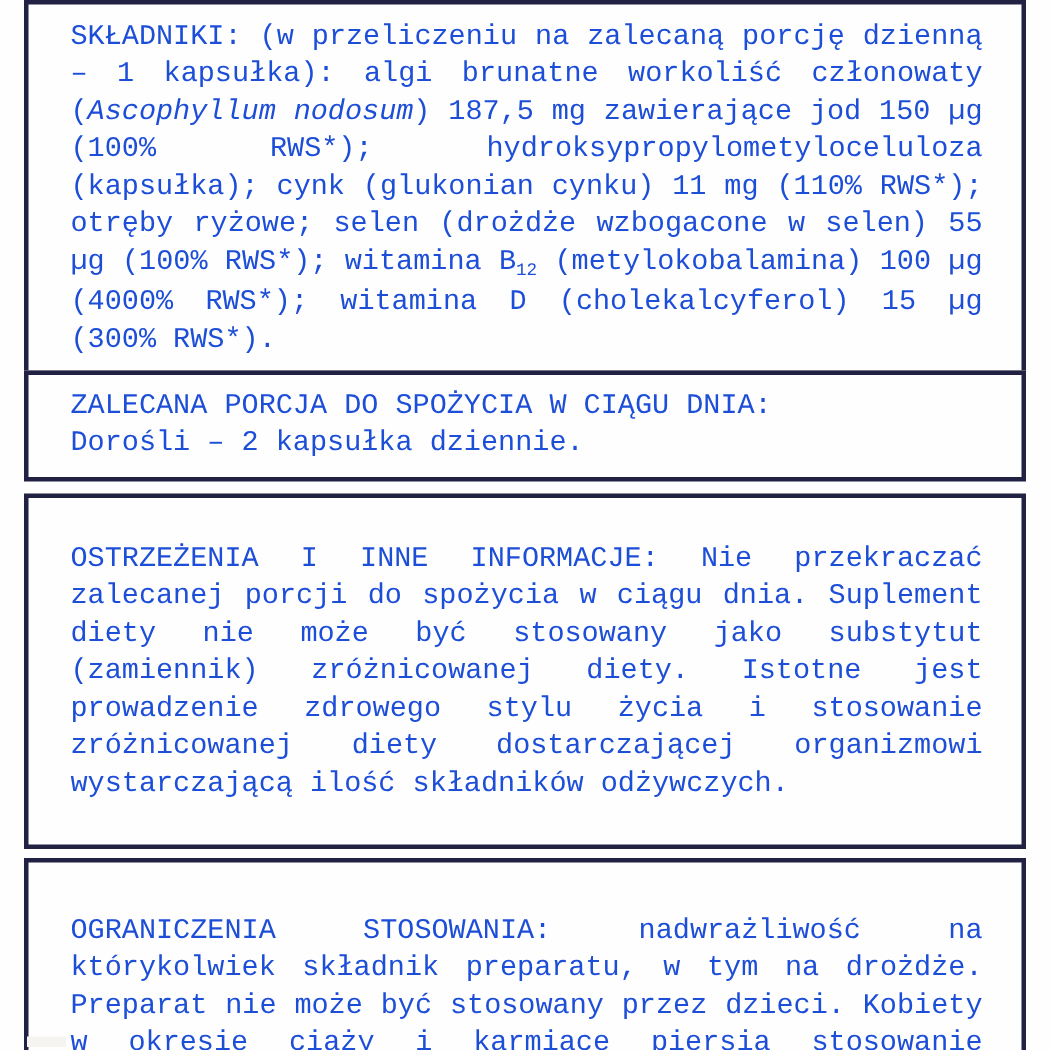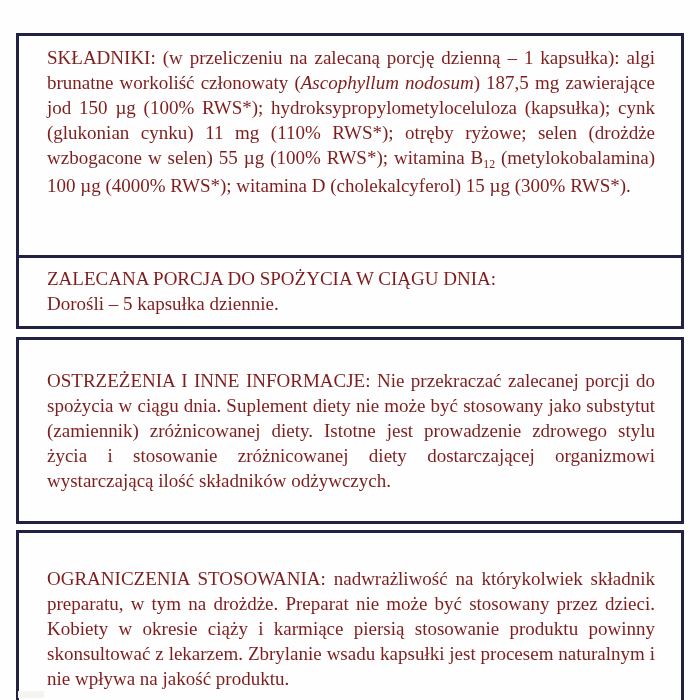--- a/index.html
+++ b/index.html
@@ -6,24 +6,23 @@
     margin: 0;
     padding: 0;
     background: #ffffff;
   }
   .page {
     position: relative;
     width: 700px;
     height: 700px;
     background: #fefefe;
     overflow: hidden;
-    font-family: Liberation Serif, serif;
-    color: #7f1d1d;
+    font-family: Liberation Mono, monospace;
+    color: #1d4ed8;
     box-sizing: border-box;
-    padding-top: 33px;
   }
   .box {
     margin-left: 16px;
     margin-right: 16px;
     border: 3px solid #212144;
     background: #fefefe;
     box-sizing: border-box;
     font-size: 19px;
     line-height: 25px;
   }
@@ -76,21 +75,21 @@
 <body>
 
 <div class="page">
 
   <section class="box box-ingredients">
     <p class="para justified"><span>SKŁADNIKI: (w przeliczeniu na zalecaną porcję dzienną – 1 kapsułka): algi brunatne workoliść członowaty (</span><i>Ascophyllum nodosum</i><span>) 187,5 mg zawierające jod 150 µg (100% RWS*); hydroksypropylometyloceluloza (kapsułka); cynk (glukonian cynku) 11 mg (110% RWS*); otręby ryżowe; selen (drożdże wzbogacone w selen) 55 µg (100% RWS*); witamina B</span><sub>12</sub><span> (metylokobalamina) 100 µg (4000% RWS*); witamina D (cholekalcyferol) 15 µg (300% RWS*).</span></p>
   </section>
 
   <section class="box box-serving">
     <p class="para">ZALECANA PORCJA DO SPOŻYCIA W CIĄGU DNIA:</p>
-    <p class="para">Dorośli – 5 kapsułka dziennie.</p>
+    <p class="para">Dorośli – 2 kapsułka dziennie.</p>
   </section>
 
   <section class="box box-warnings">
     <p class="para justified">OSTRZEŻENIA I INNE INFORMACJE: Nie przekraczać zalecanej porcji do spożycia w ciągu dnia. Suplement diety nie może być stosowany jako substytut (zamiennik) zróżnicowanej diety. Istotne jest prowadzenie zdrowego stylu życia i stosowanie zróżnicowanej diety dostarczającej organizmowi wystarczającą ilość składników odżywczych.</p>
   </section>
 
   <section class="box box-restrictions">
     <p class="para justified">OGRANICZENIA STOSOWANIA: nadwrażliwość na którykolwiek składnik preparatu, w tym na drożdże. Preparat nie może być stosowany przez dzieci. Kobiety w okresie ciąży i karmiące piersią stosowanie produktu powinny skonsultować z lekarzem. Zbrylanie wsadu kapsułki jest procesem naturalnym i nie wpływa na jakość produktu.</p>
   </section>
 

